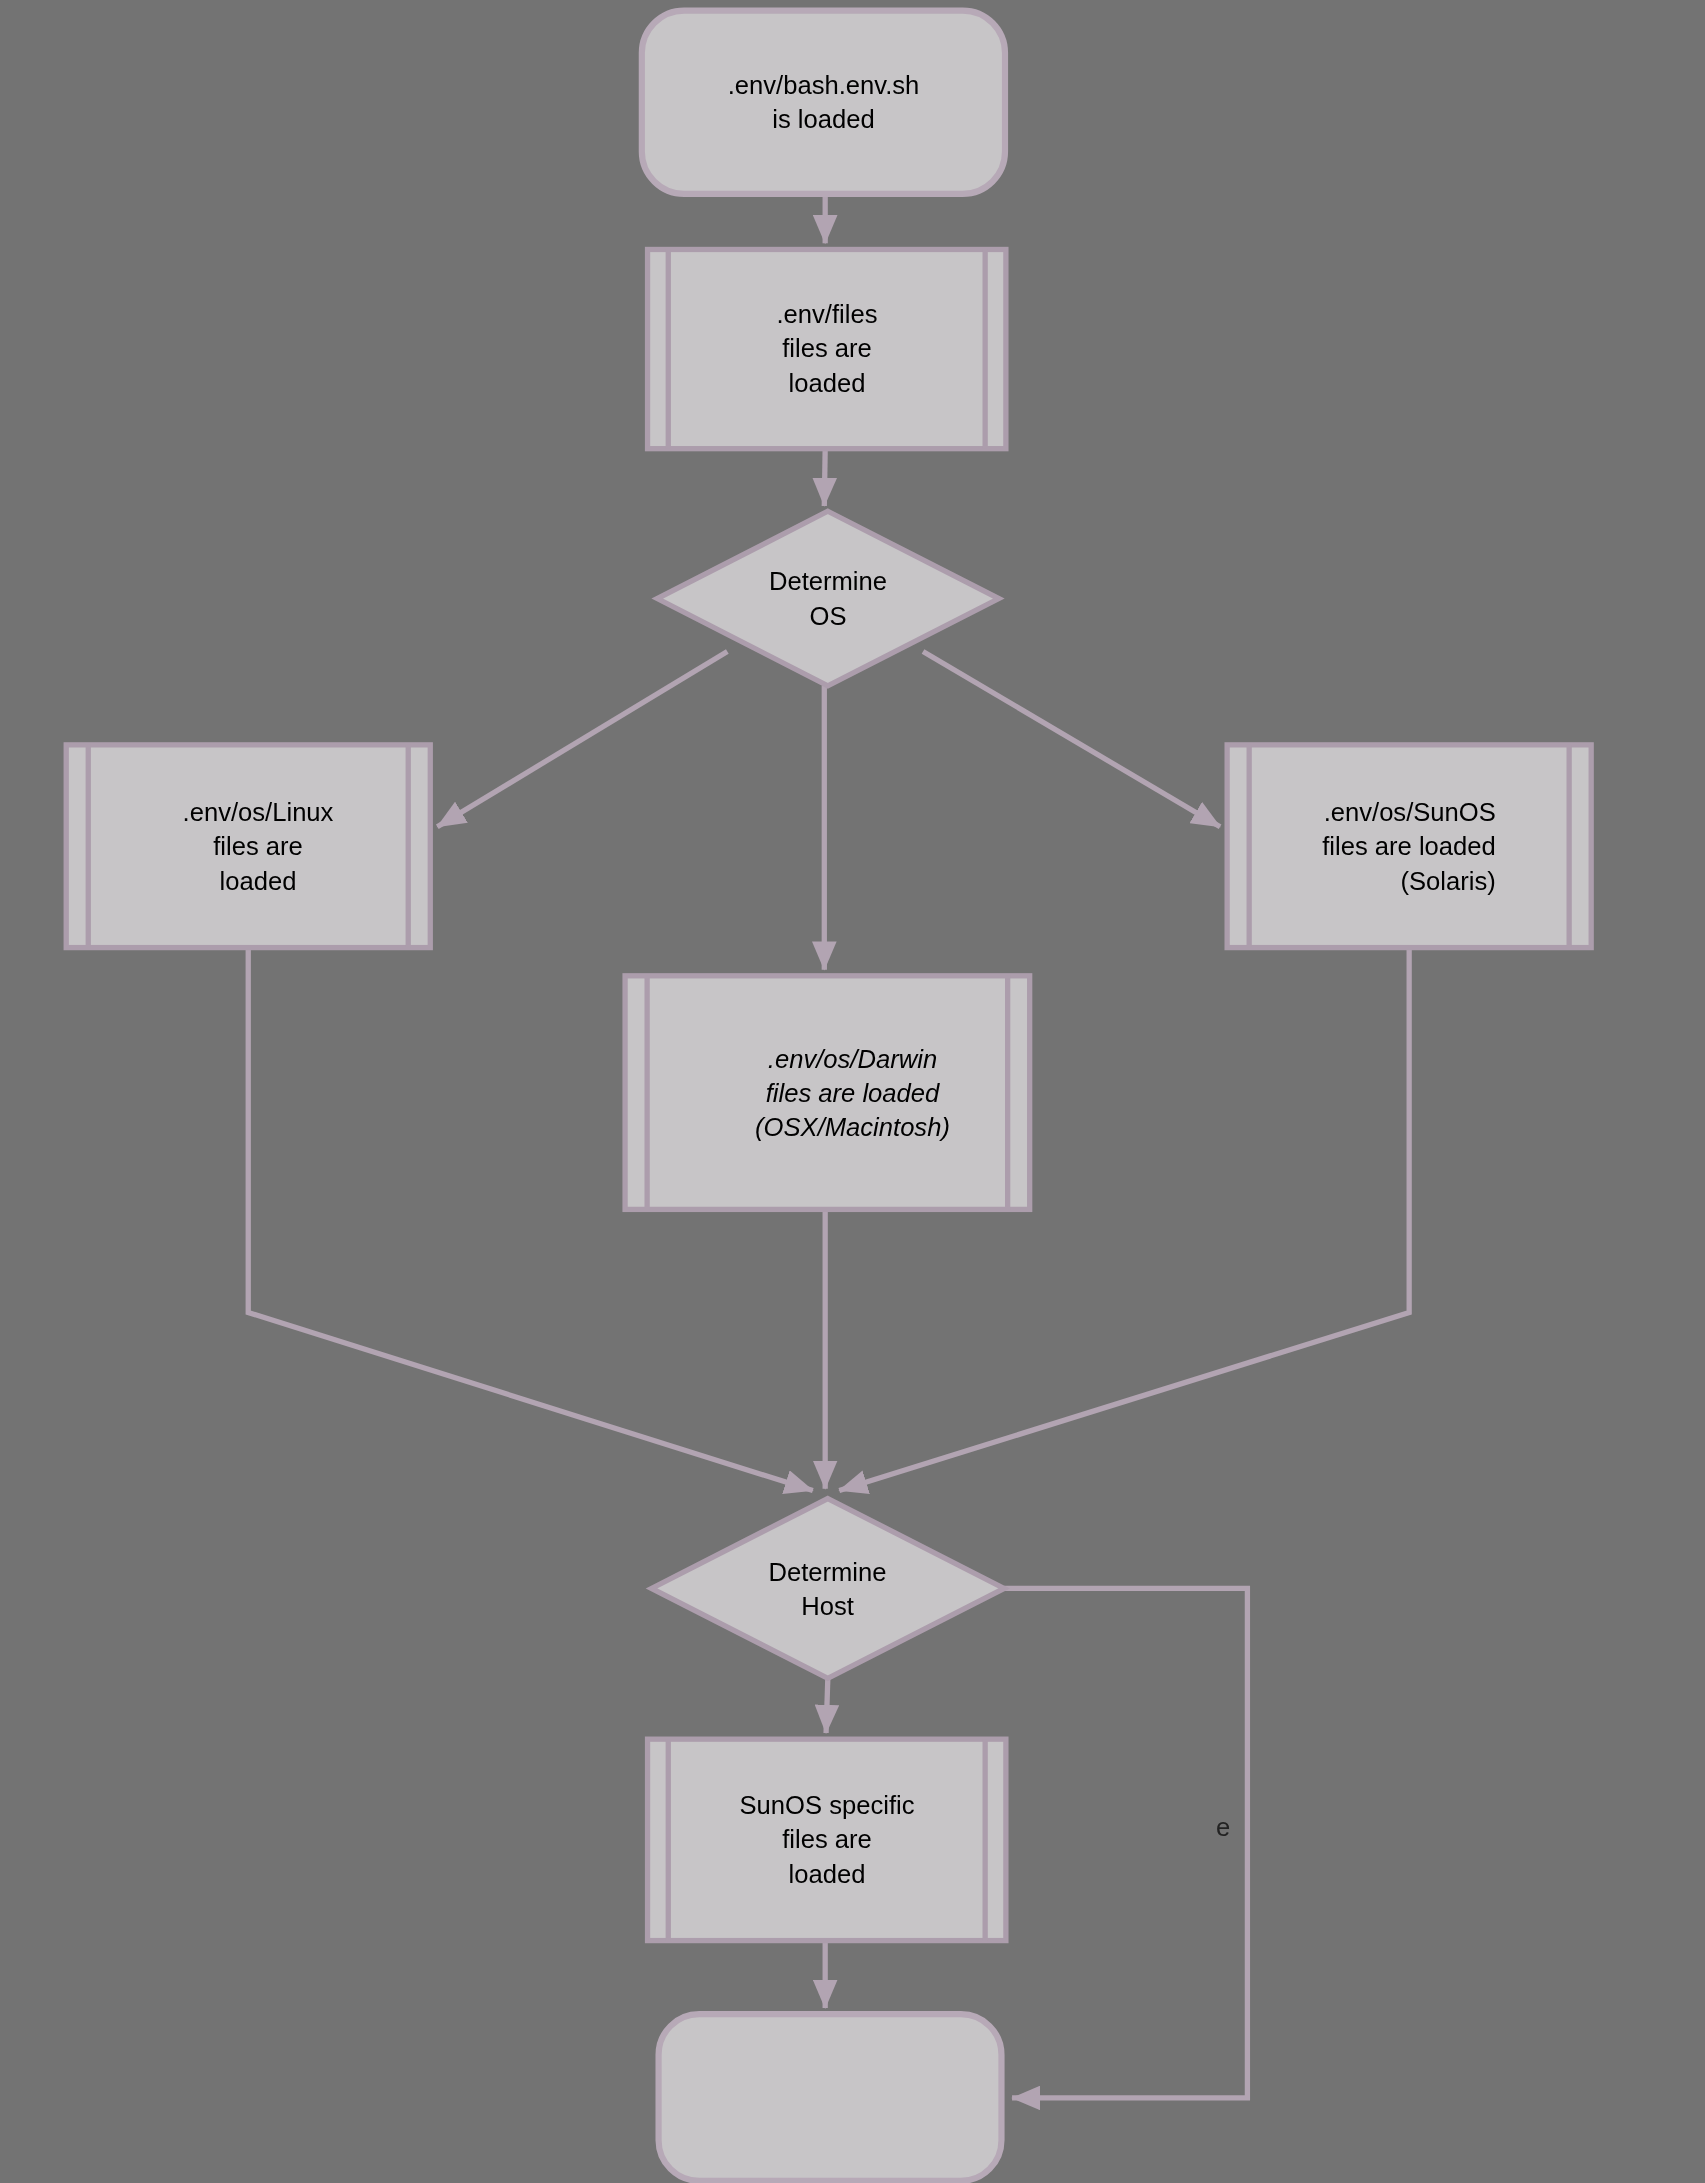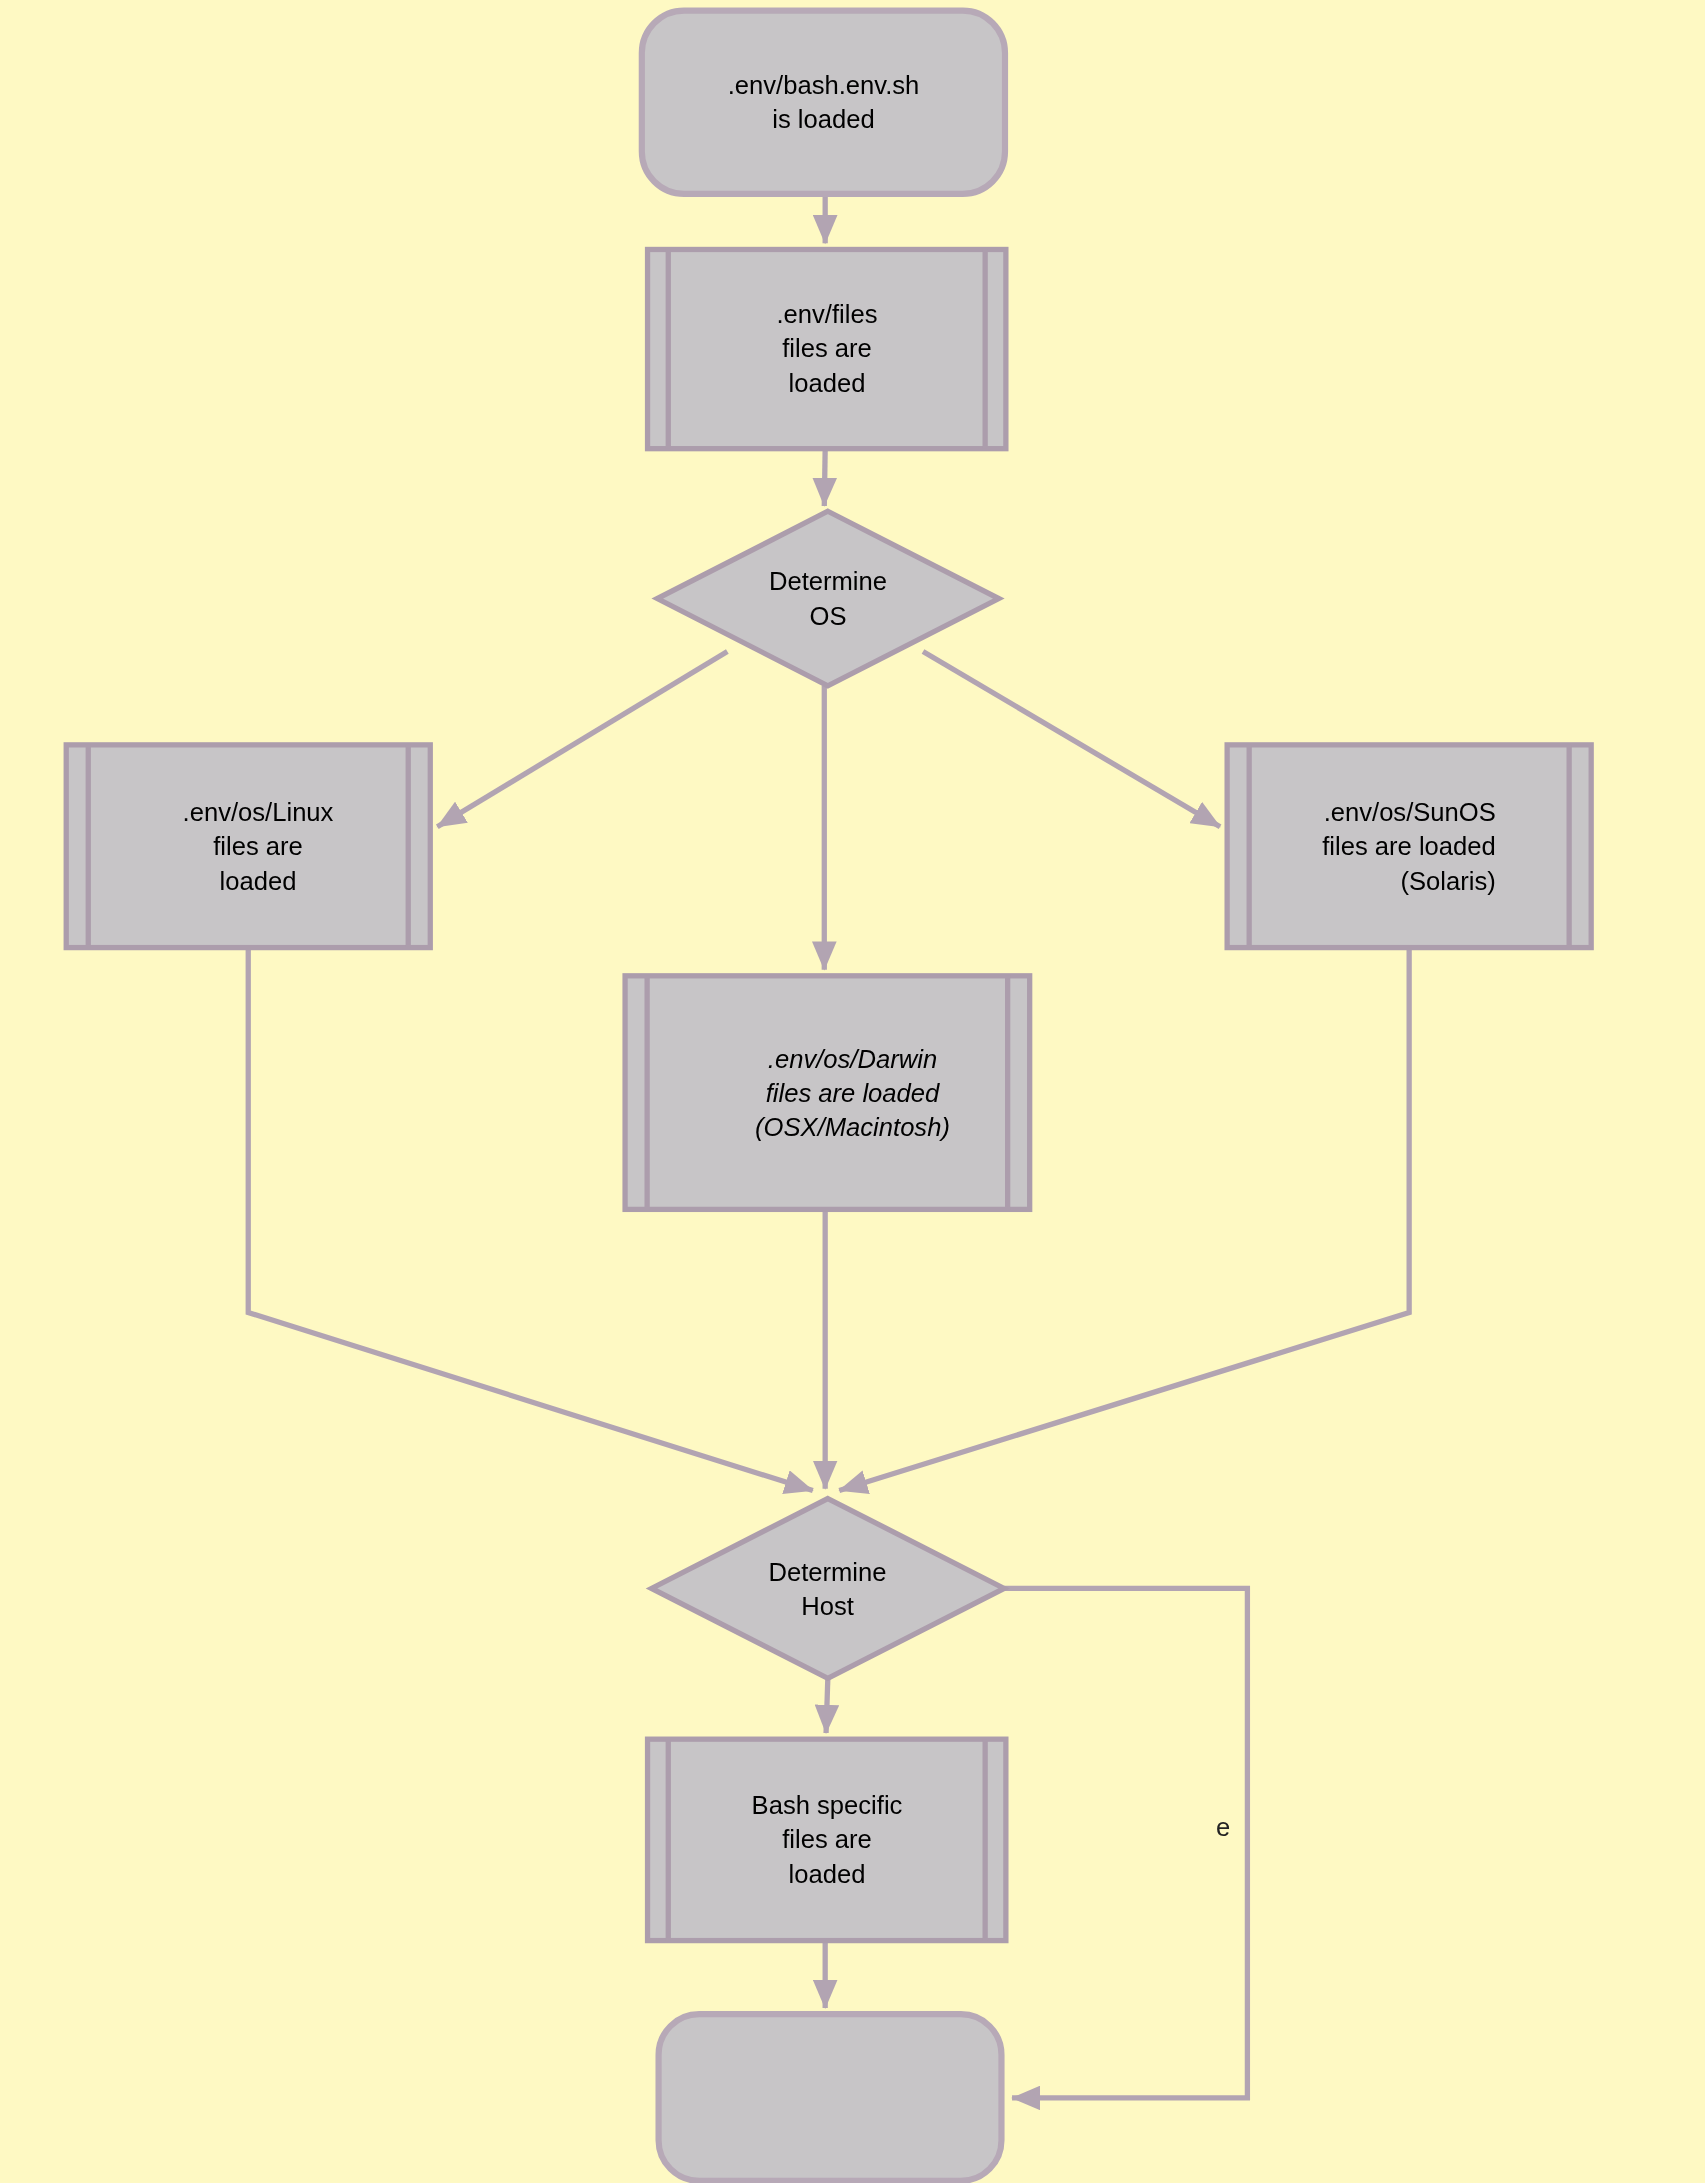--- a/index.html
+++ b/index.html
@@ -1,20 +1,20 @@
 <!DOCTYPE html>
 <html style="font-size:7px"><head>
 <meta charset="utf-8">
 <style>
   html,body{margin:0;padding:0;background:#000;}
   .stage{
     position:relative;
     width:1705px;
     height:2183px;
-    background:#fef9c3;
+    background:#737373;
     overflow:hidden;
     font-family:"Liberation Sans", sans-serif;
   }
   .stage svg{position:absolute;left:0;top:0;}
   .label{
     position:absolute;
     display:flex;
     align-items:center;
     justify-content:center;
     text-align:center;
@@ -125,21 +125,21 @@
 files are loaded
 (Solaris)</div>
 
   <div class="label" style="left:650px;top:976px;width:405px;height:234px;font-style:italic;">.env/os/Darwin
 files are loaded
 (OSX/Macintosh)</div>
 
   <div class="label" style="left:651px;top:1499px;width:353px;height:180px;">Determine
 Host</div>
 
-  <div class="label" style="left:648px;top:1739px;width:358px;height:201px;">Bash specific
+  <div class="label" style="left:648px;top:1739px;width:358px;height:201px;">SunOS specific
 files are
 loaded</div>
 
 
   <div class="edge-label" style="left:1216px;top:1813px;">e</div>
 
 </div>
 
 
 </body></html>

